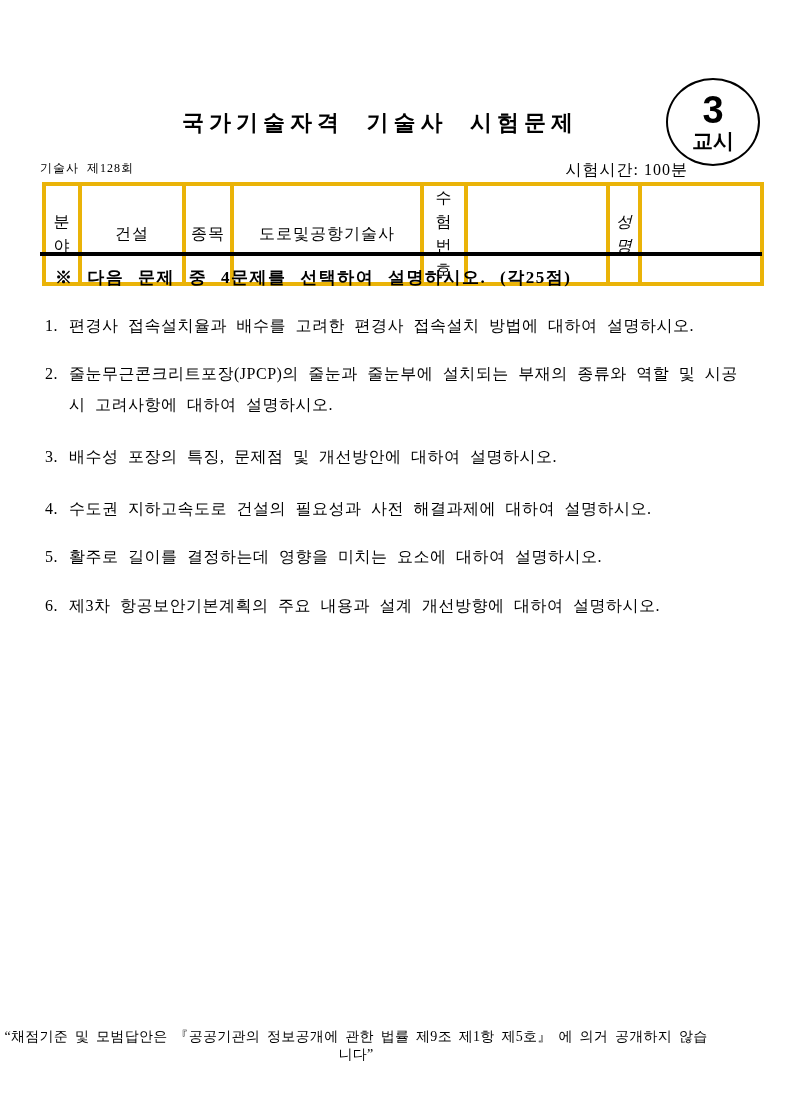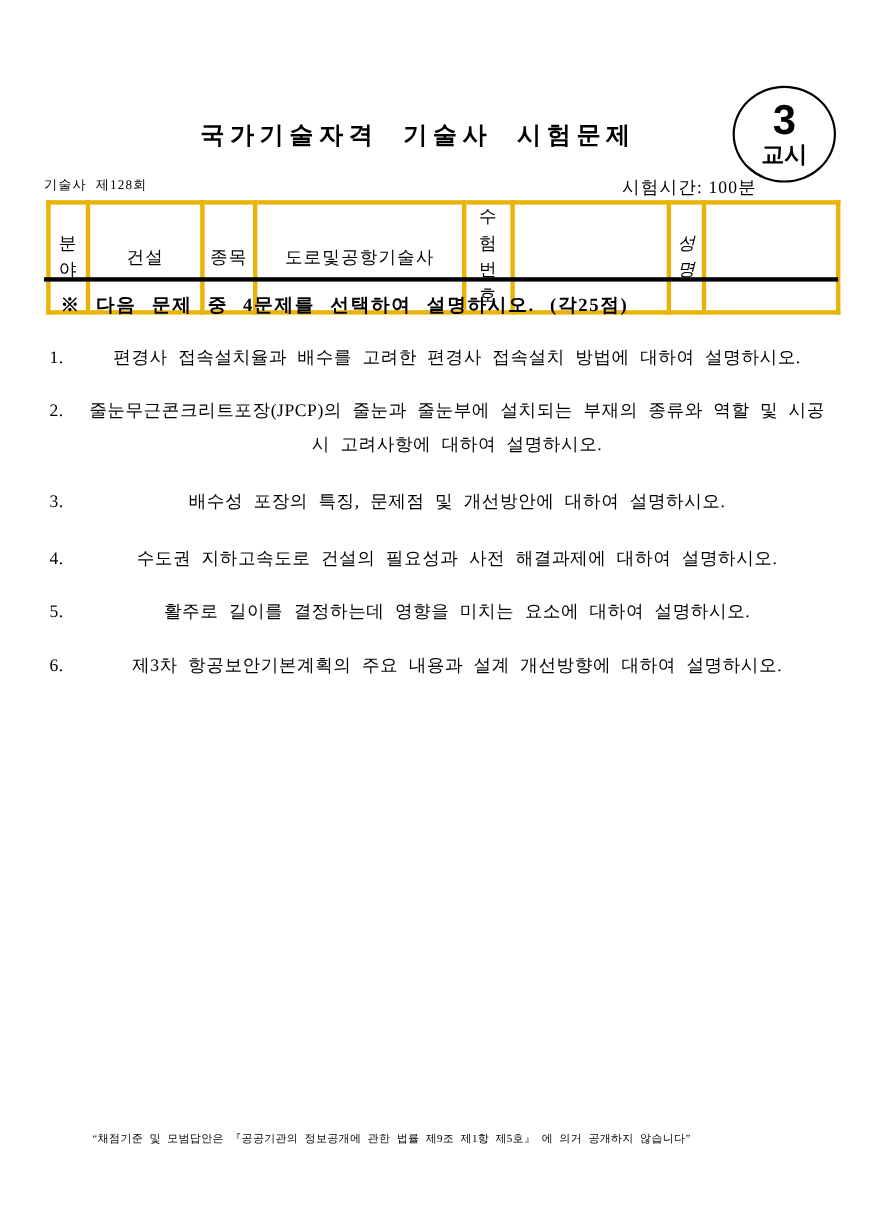--- a/index.html
+++ b/index.html
@@ -78,37 +78,37 @@
     letter-spacing: 1.5px; word-spacing: 8px;
   }
 
   .question {
     position: absolute; left: 45px; right: 38px;
     display: flex;
     font-size: 16px; line-height: 31px;
     letter-spacing: 0.5px; word-spacing: 5px;
   }
   .qno { flex: 0 0 24px; }
-  .qtext { flex: 1; text-align: center; }
+  .qtext { flex: 1; }
   .q1 { top: 310px; }
   .q2 { top: 358px; }
   .q3 { top: 441px; }
   .q4 { top: 493px; }
   .q5 { top: 541px; }
   .q6 { top: 590px; }
 
   .page-number {
     position: absolute; top: 796px; left: 0; width: 800px;
     text-align: center; font-size: 16px; letter-spacing: 3px;
     white-space: pre;
   }
 
   .footer {
     position: absolute; top: 1028px; left: 0; width: 712px;
-    text-align: center; font-size: 10px;
+    text-align: center; font-size: 14px;
     letter-spacing: 0.3px; word-spacing: 3px;
   }
 </style>
 </head>
 <body>
 
 <div class="page">
 
   <h1 class="title">국가기술자격 기술사 시험문제</h1>
 

